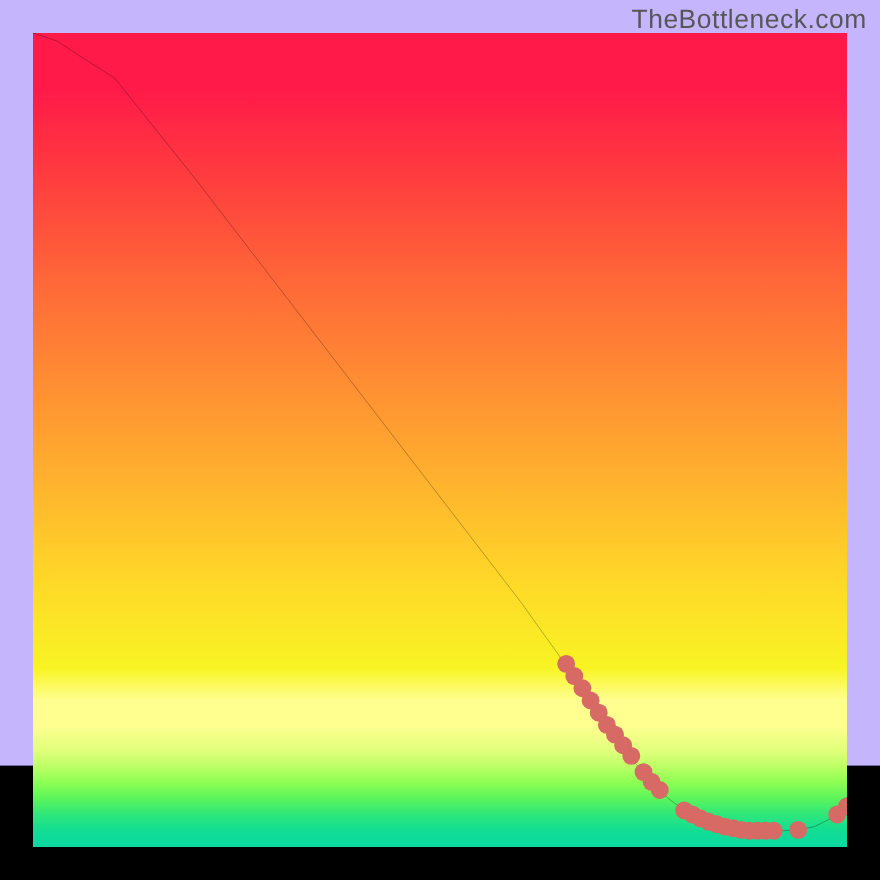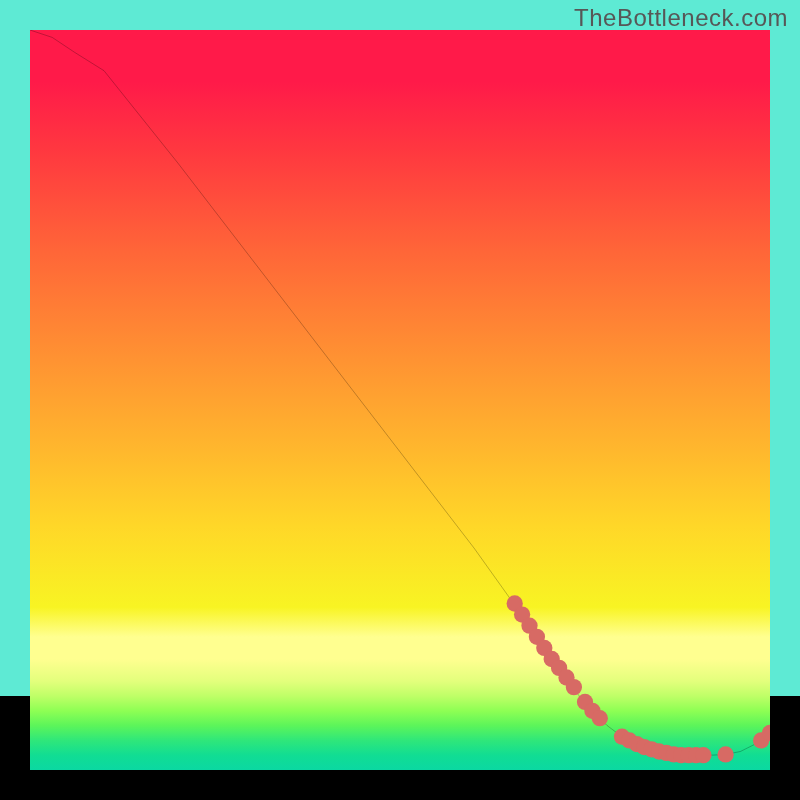--- a/index.html
+++ b/index.html
@@ -1,21 +1,21 @@
 <!DOCTYPE html>
 <html><head>
 <meta charset="utf-8">
 <style>
   * { margin: 0; padding: 0; box-sizing: border-box; }
   html, body { width: 800px; height: 800px; overflow: hidden; background: #000; }
   .stage {
     position: relative;
     width: 800px;
     height: 696px;
-    background: #5eead4;
+    background: #c4b5fd;
   }
   .watermark {
     position: absolute;
     top: 4px;
     right: 12px;
     font-family: Arial, Helvetica, sans-serif;
     font-size: 24px;
     color: #575757;
     letter-spacing: 0.5px;
   }

